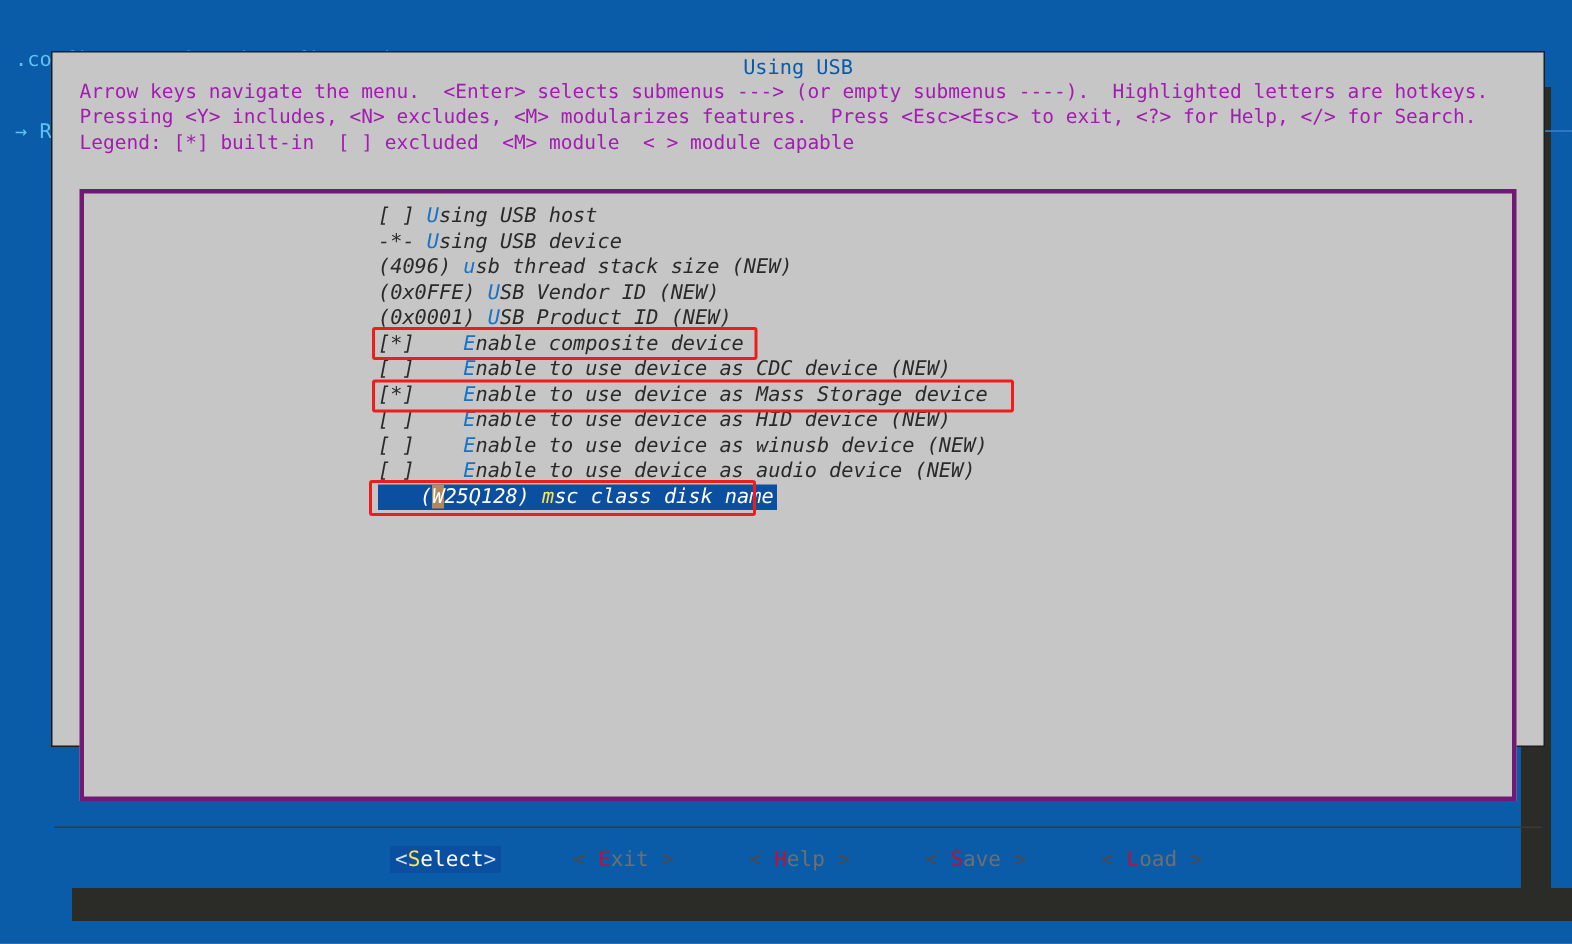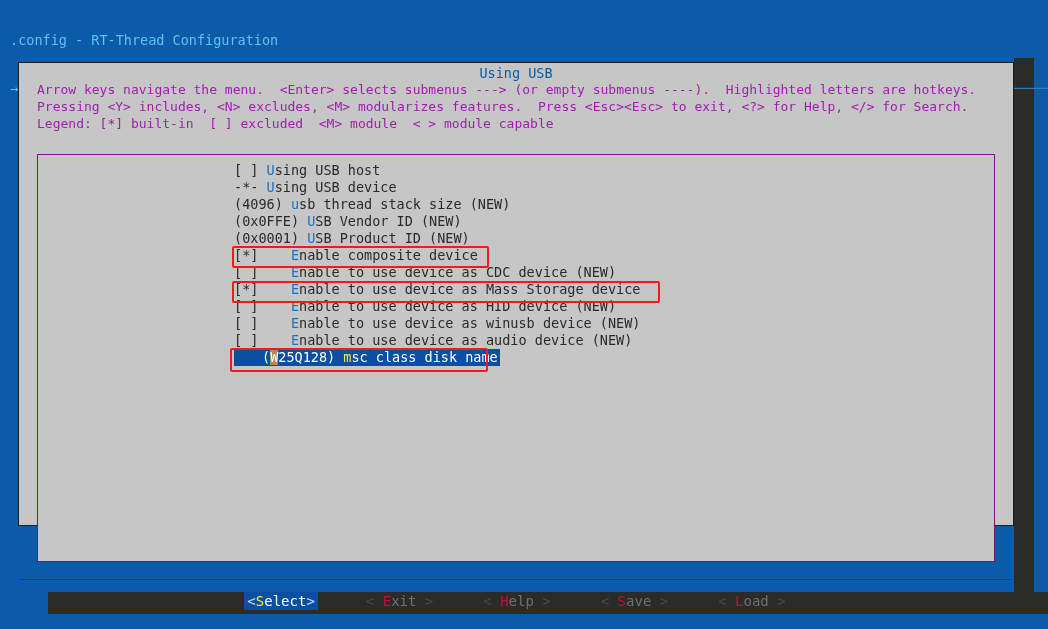--- a/index.html
+++ b/index.html
@@ -56,28 +56,27 @@
   }
   .title-line1 { color: #5fc2f2; }
   .breadcrumb { color: #5fc2f2; }
   .breadcrumb .crumb-dash {
     color: #2f7fc0;
   }
 
   
   .dialog {
     position: absolute;
-    left: 18px;
+    left: 34px;
     top: 34px;
     width: 996px;
     height: 464px;
     background: #c6c6c6;
     border: 1px solid #1d1d1d;
     box-sizing: border-box;
-    margin-top: 28px;
   }
   .dialog-title {
     position: absolute;
     left: 0; top: 1px;
     width: 994px;
     height: 18px;
     text-align: center;
     font-size: 13.5px;
     line-height: 18px;
     color: #0a5ca8;
@@ -96,24 +95,25 @@
     white-space: pre;
   }
 
   
   .list-box {
     position: absolute;
     left: 18px;
     top: 91px;
     width: 958px;
     height: 408px;
-    border: 1px solid #701a75;
+    border: 3px solid #701a75;
     background: #c6c6c6;
     box-sizing: border-box;
     overflow: hidden;
+    font-style: italic;
   }
   .menu-list {
     position: absolute;
     left: 196px;
     top: 7px;
     font-size: 13.5px;
     line-height: 17px;
     color: #2a2a2a;
     white-space: pre;
   }

